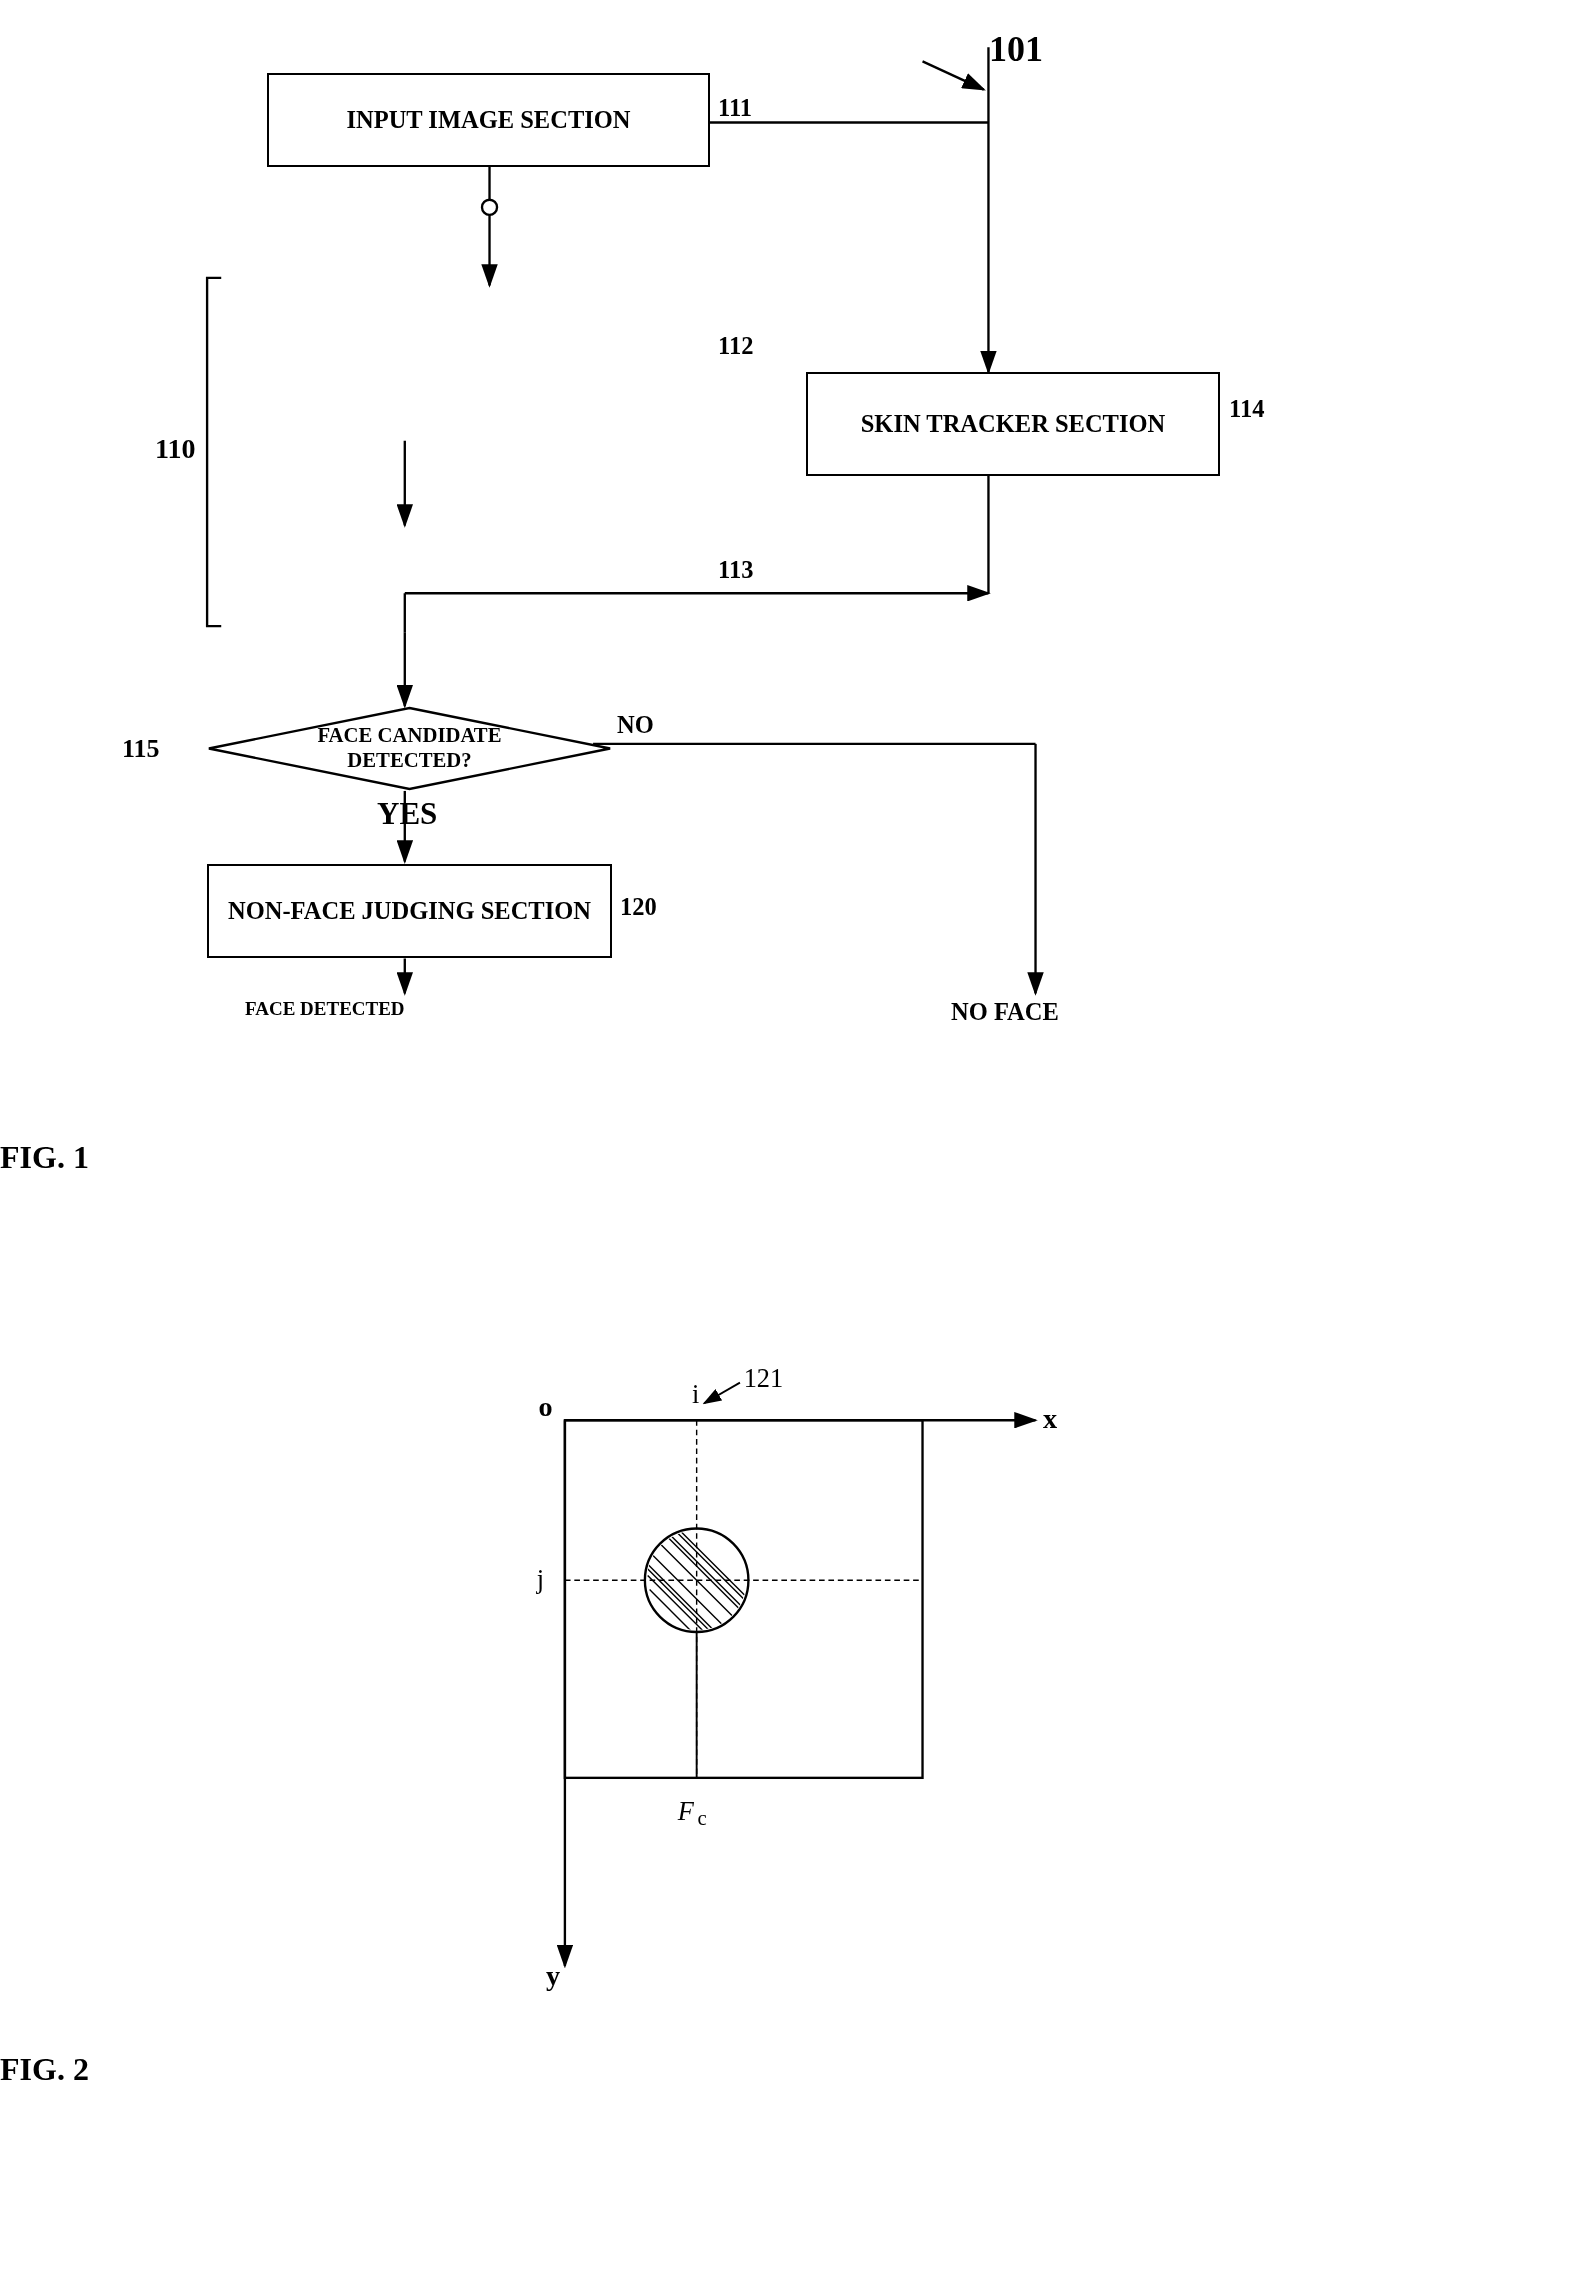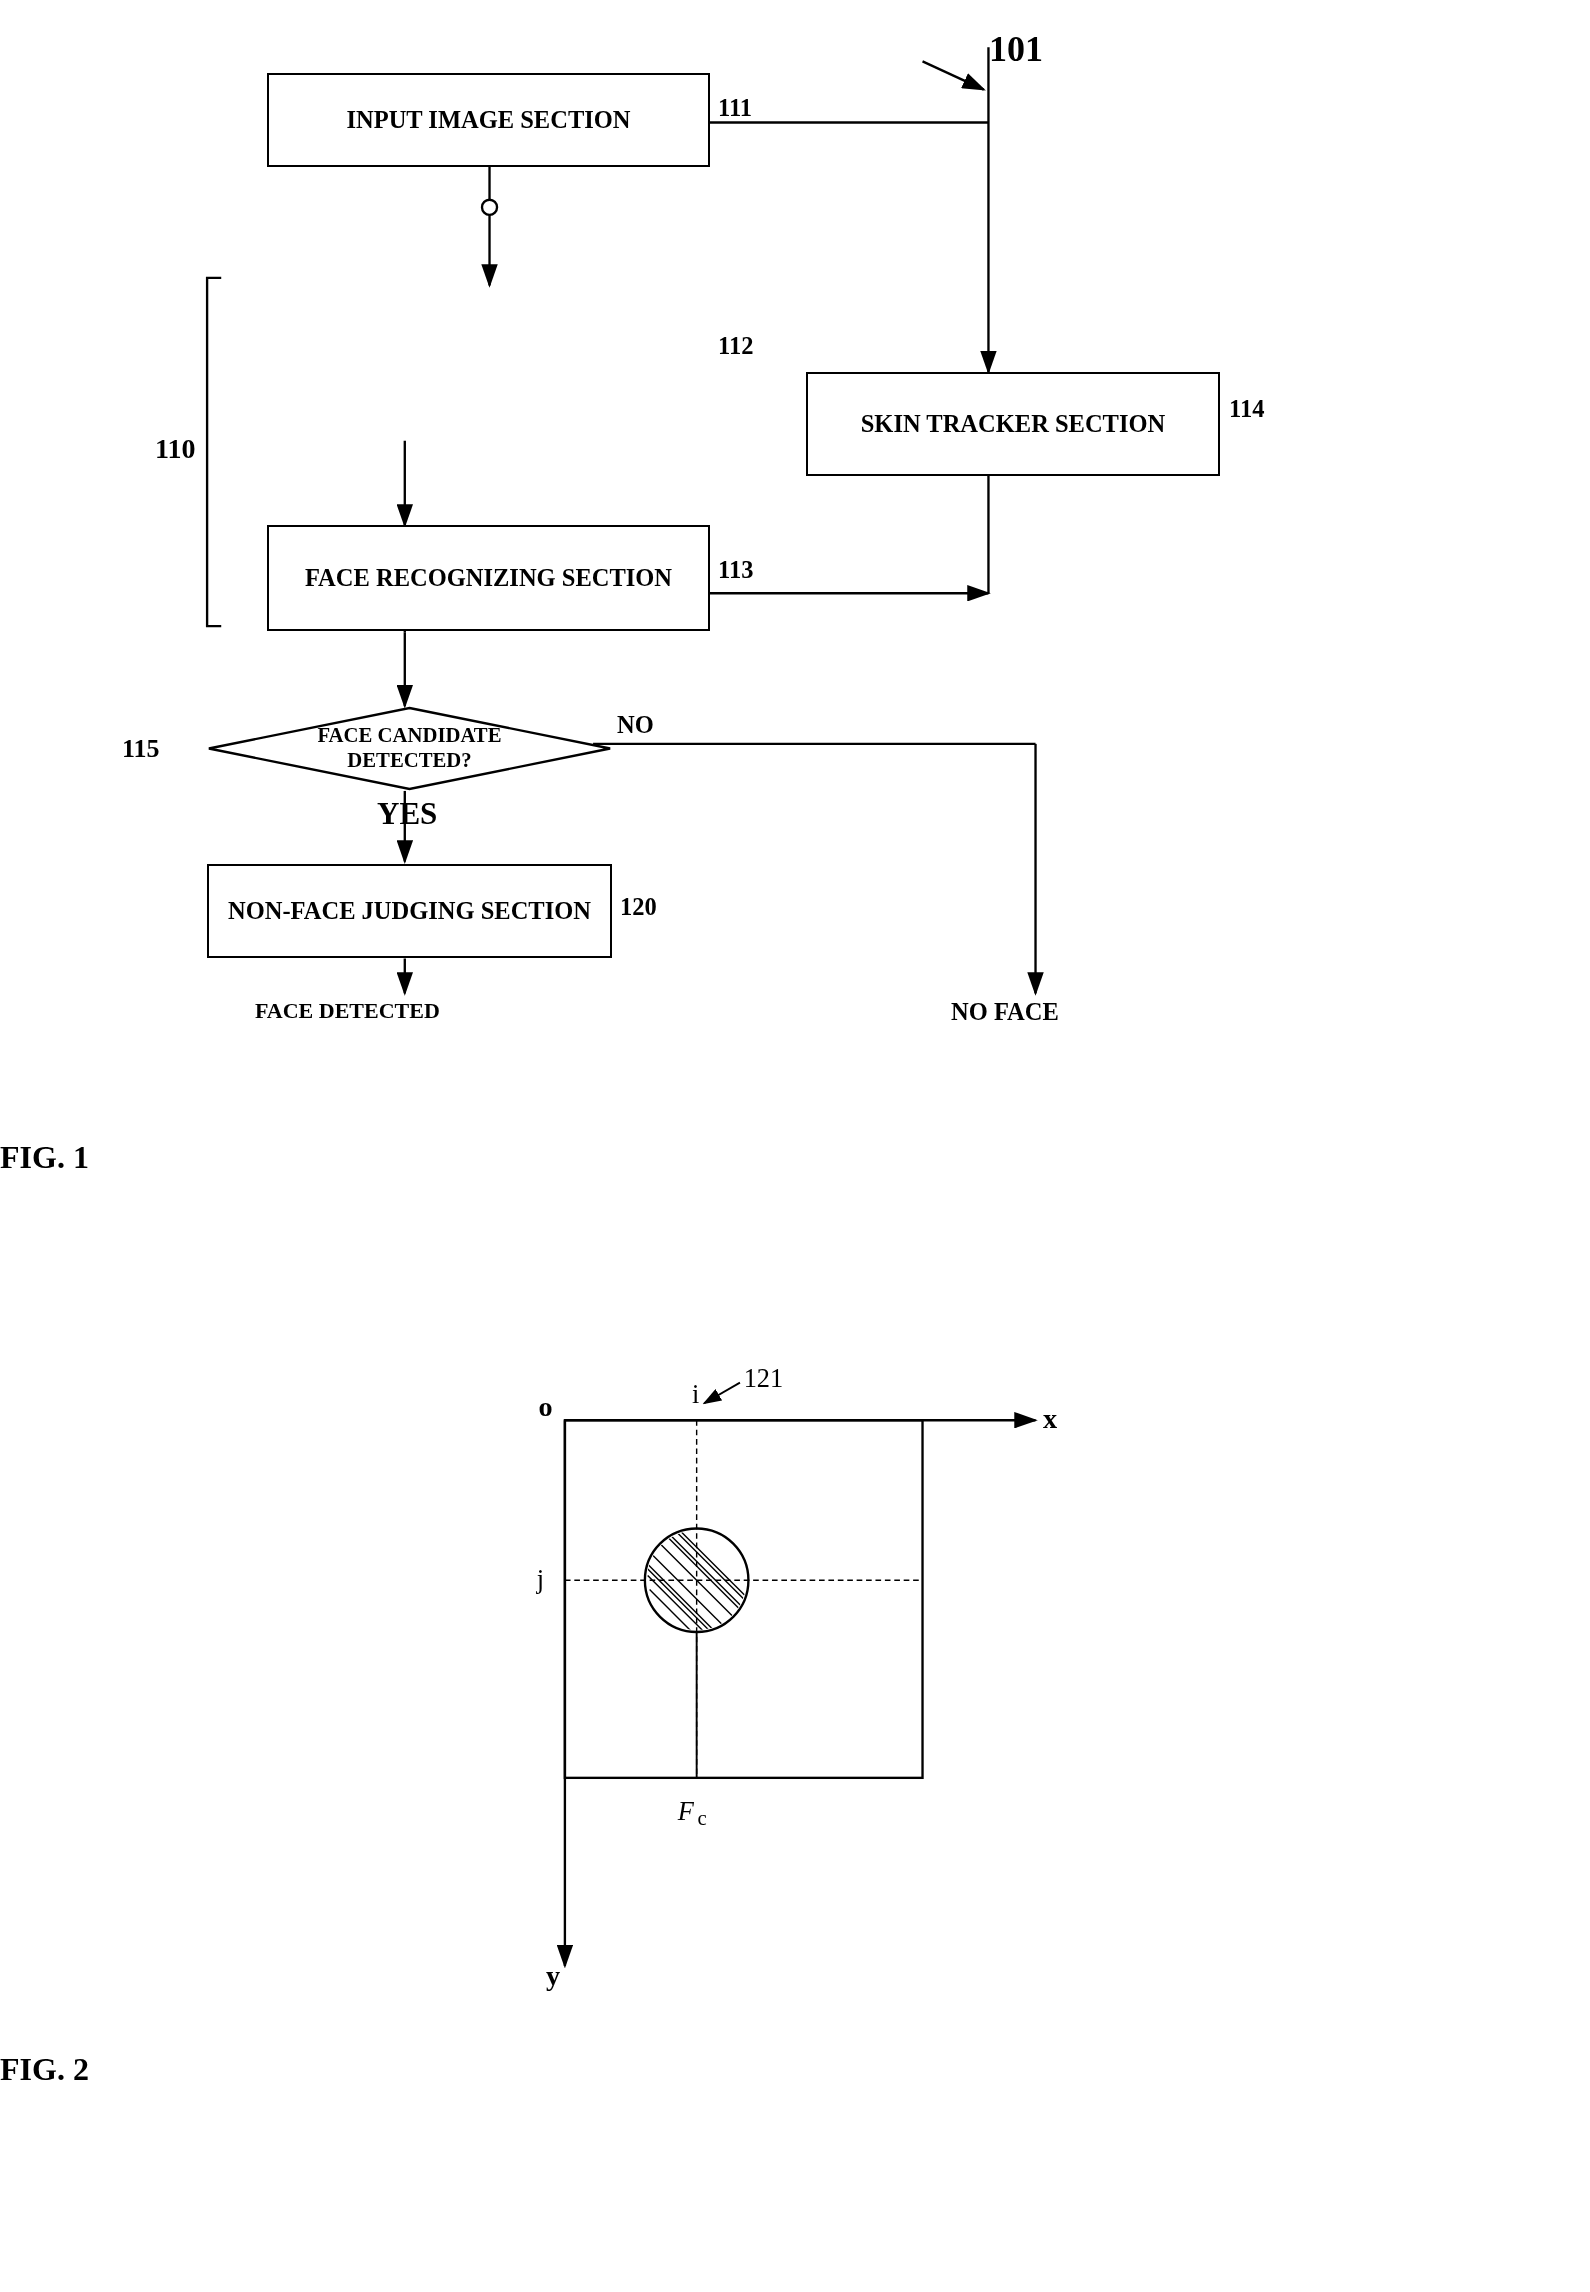--- a/index.html
+++ b/index.html
@@ -121,23 +121,20 @@
     <span>INPUT IMAGE SECTION</span>
   </div>
 
   <div class="label" style="left:718px; top:94px;">111</div>
 
   <div class="label" style="left:989px; top:28px; font-size:36px;">101</div>
 
 
   <div class="label" style="left:718px; top:332px;">112</div>
 
-  <div class="flowbox" style="left:267px; top:525px; width:443px; height:106px;">
-    <span>FACE RECOGNIZING SECTION</span>
-  </div>
 
   <div class="label" style="left:718px; top:556px;">113</div>
 
   <div class="flowbox" style="left:806px; top:372px; width:414px; height:104px;">
     <span>SKIN TRACKER SECTION</span>
   </div>
 
   <div class="label" style="left:1229px; top:395px;">114</div>
 
   <div class="label" style="left:155px; top:433px; font-size:28px;">110</div>
@@ -155,21 +152,21 @@
   <div class="label" style="left:377px; top:796px; font-size:31px;">YES</div>
 
   <div class="label" style="left:617px; top:711px; font-size:24.5px;">NO</div>
 
   <div class="flowbox" style="left:207px; top:864px; width:405px; height:94px;">
     <span>NON-FACE JUDGING SECTION</span>
   </div>
 
   <div class="label" style="left:620px; top:893px;">120</div>
 
-  <div class="label" style="left:255px; top:998px; font-size:22px;">FACE DETECTED</div>
+  <div class="label" style="left:245px; top:998px; font-size:19px;">FACE DETECTED</div>
 
   <div class="label" style="left:951px; top:998px; font-size:24.5px;">NO FACE</div>
 
 </div>
 
 <div class="fig-caption" style="margin-top: 9.4px; margin-bottom: 38px;">FIG. 1</div>
 
 <div class="fig2-container">
 
   <svg class="fig2-svg" viewBox="0 0 1689 900" xmlns="http://www.w3.org/2000/svg">

